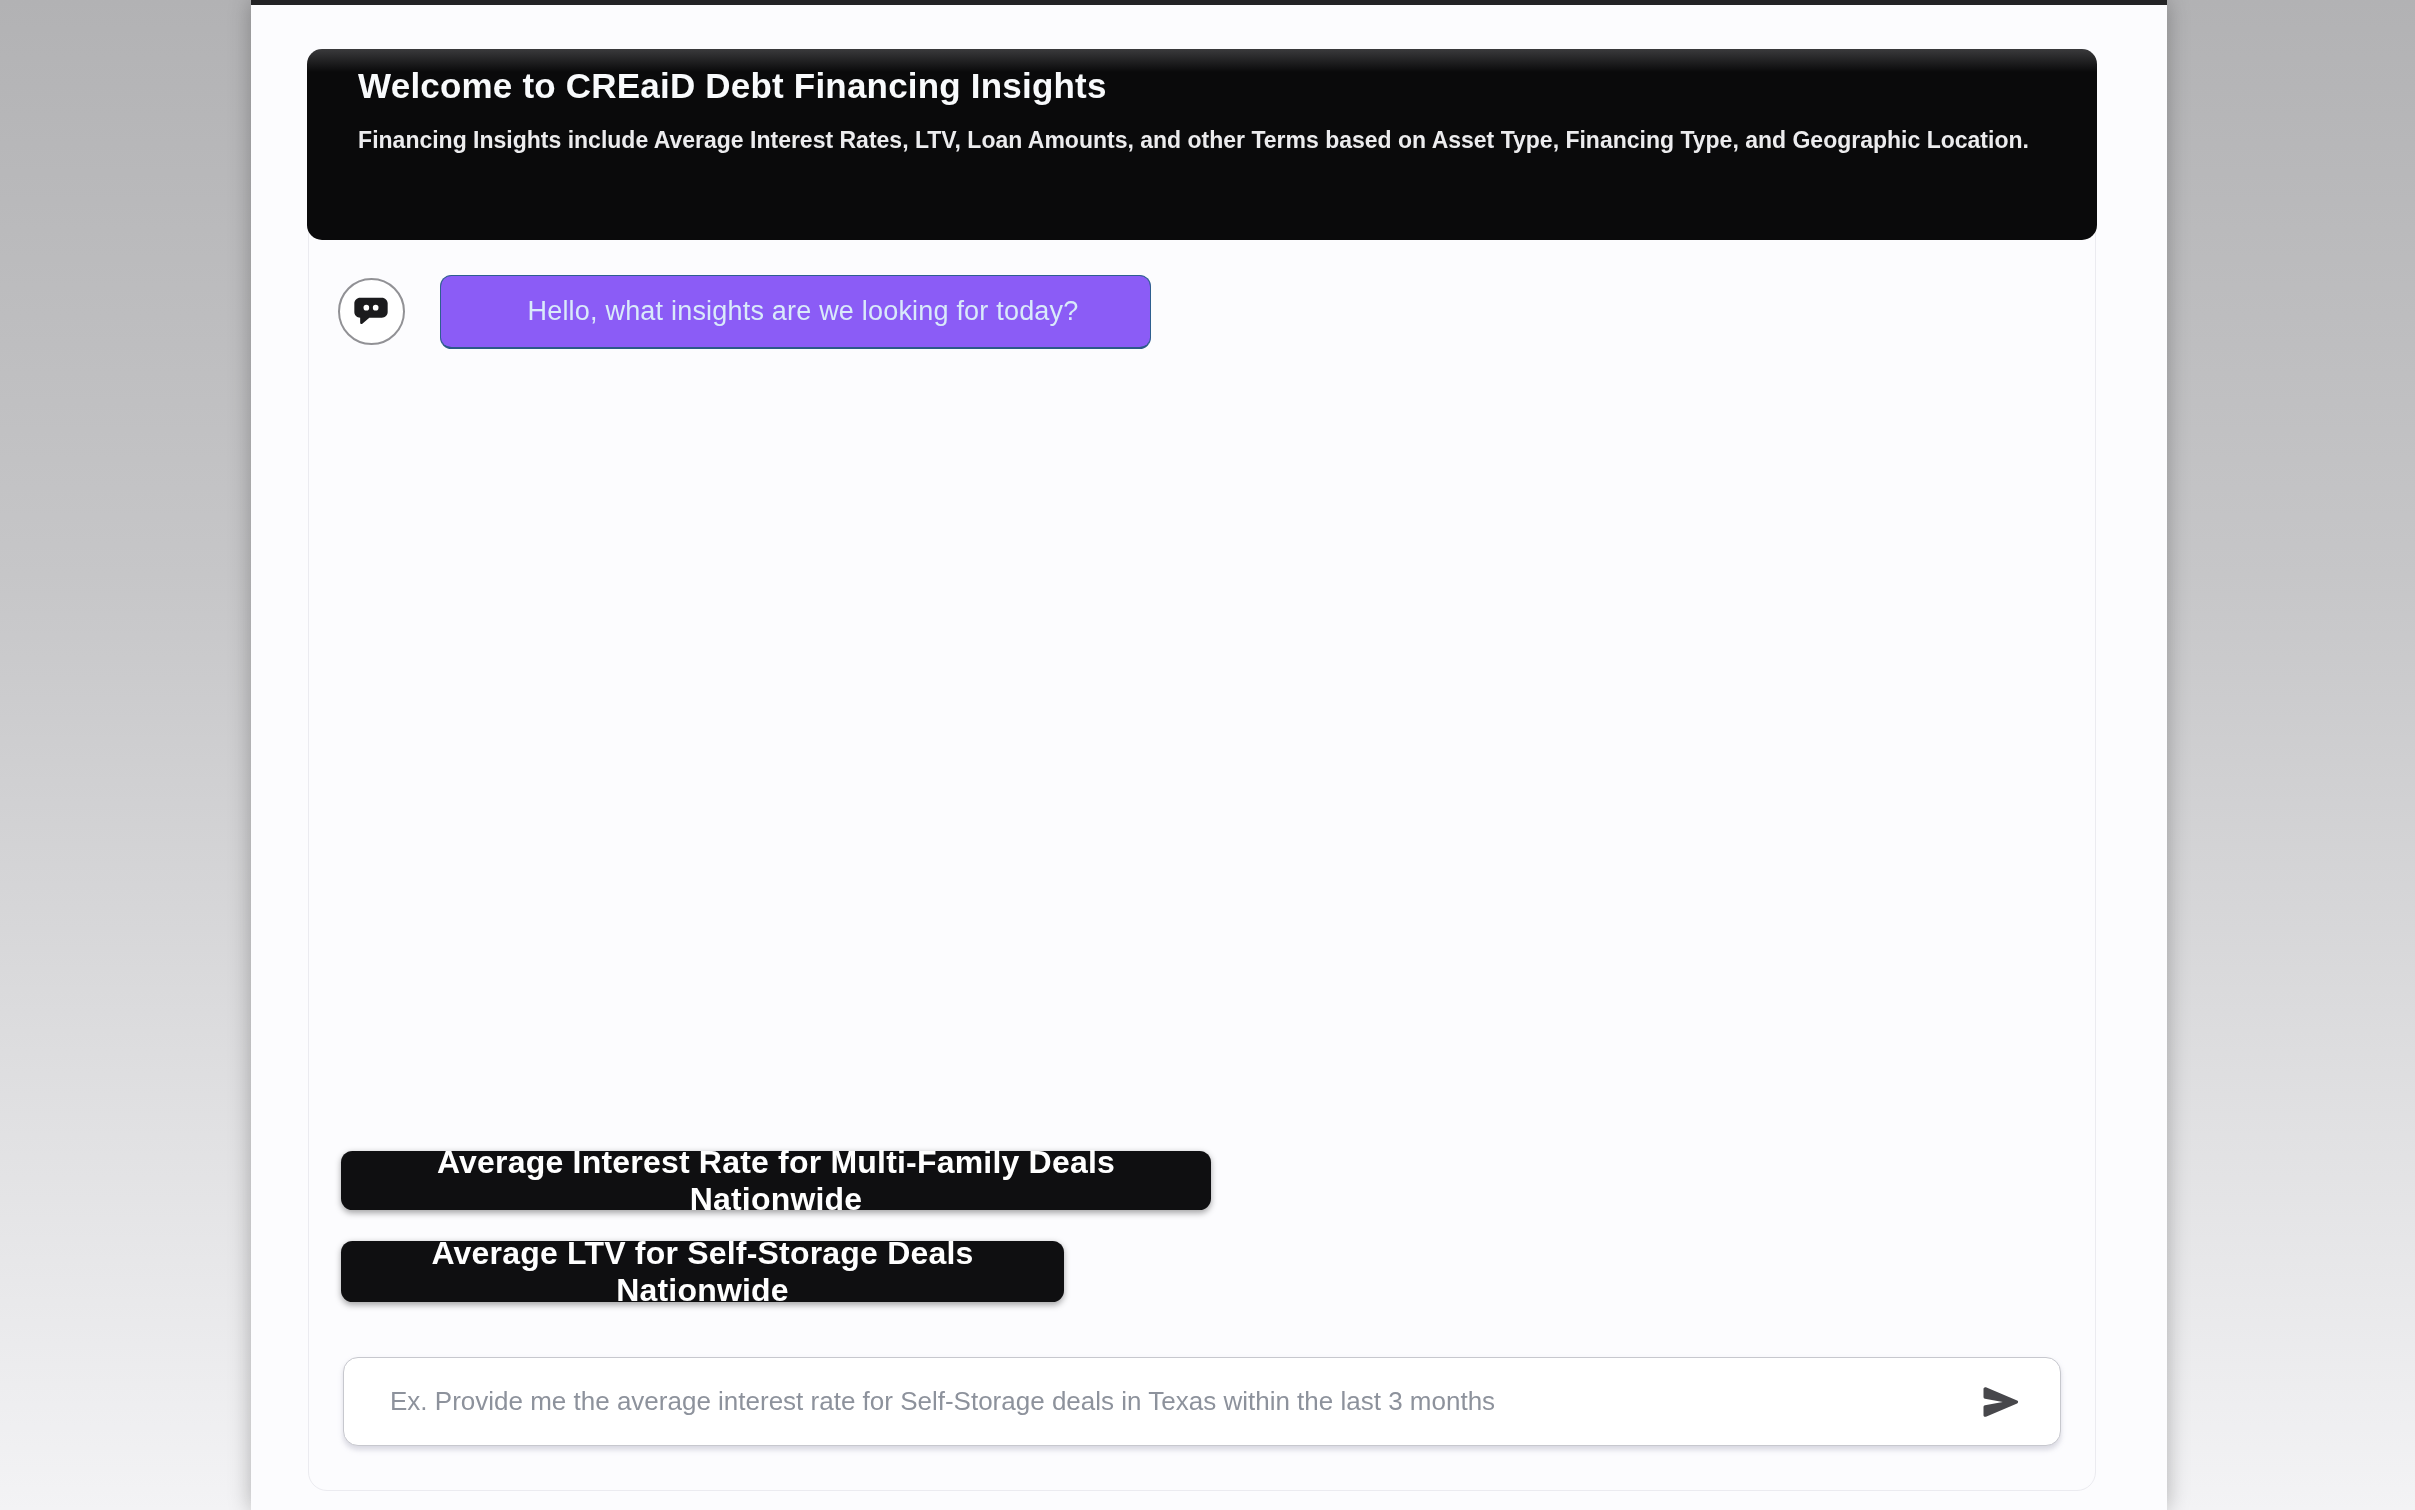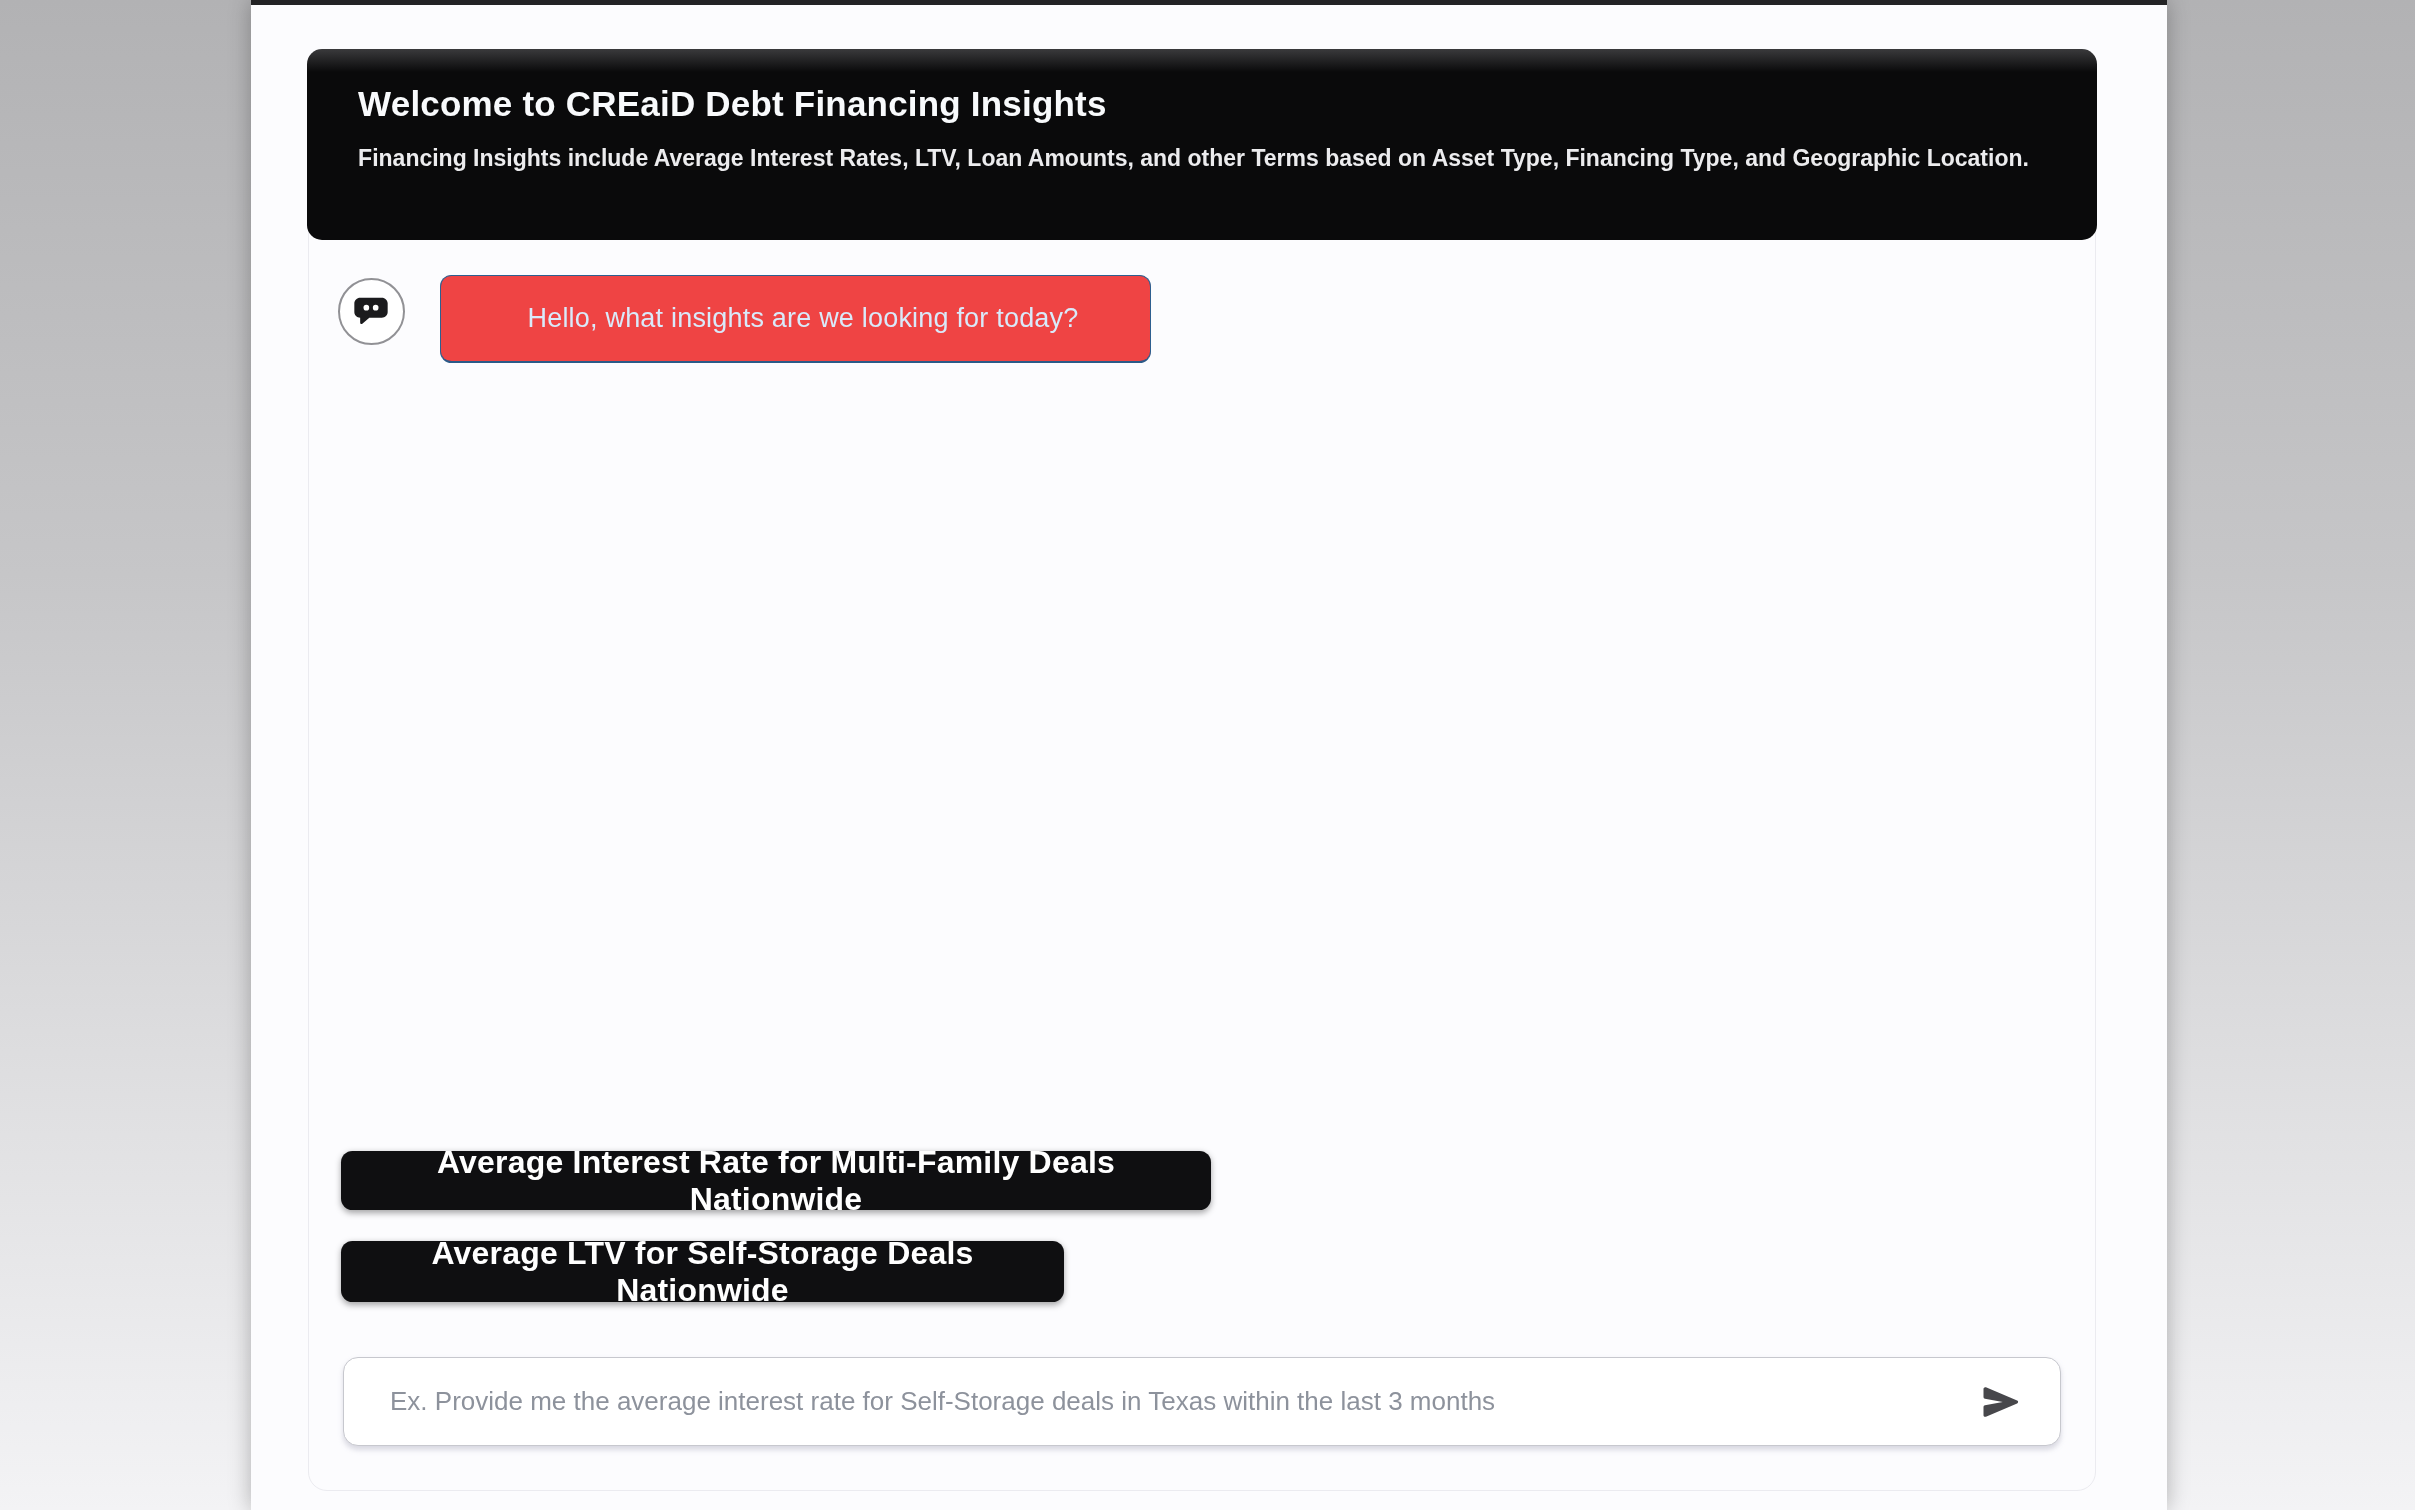--- a/index.html
+++ b/index.html
@@ -46,21 +46,21 @@
 
   .welcome-header {
     position: absolute;
     left: -1.9px;
     top: -1.9px;
     width: 1790px;
     height: 191px;
     background: linear-gradient(180deg, #3a3a3c 0%, #0a0a0b 12%);
     border-radius: 15px;
     color: #ffffff;
-    padding: 34px 51px 0 51px;
+    padding: 16px 51px 0 51px;
   }
   .welcome-header h1 {
     font-size: 35px;
     font-weight: 700;
     letter-spacing: 0.2px;
     color: #f8fafc;
     line-height: 42px;
     margin-bottom: 13.3px;
   }
   .welcome-header p {
@@ -86,22 +86,22 @@
     background: #ffffff;
     display: flex;
     align-items: center;
     justify-content: center;
     flex: 0 0 auto;
     margin-top: 2.9px;
   }
   .assistant-bubble {
     margin-left: 35px;
     width: 711px;
-    height: 88px;
-    background: #ef4444;
+    height: 74px;
+    background: #8b5cf6;
     border: 1px solid #2e5f8f;
     border-bottom: 2.9px solid #2b5a88;
     border-radius: 11.4px;
     color: #d9eafa;
     font-size: 27px;
     display: flex;
     align-items: center;
     justify-content: center;
     letter-spacing: 0.2px;
     padding-left: 16px;

